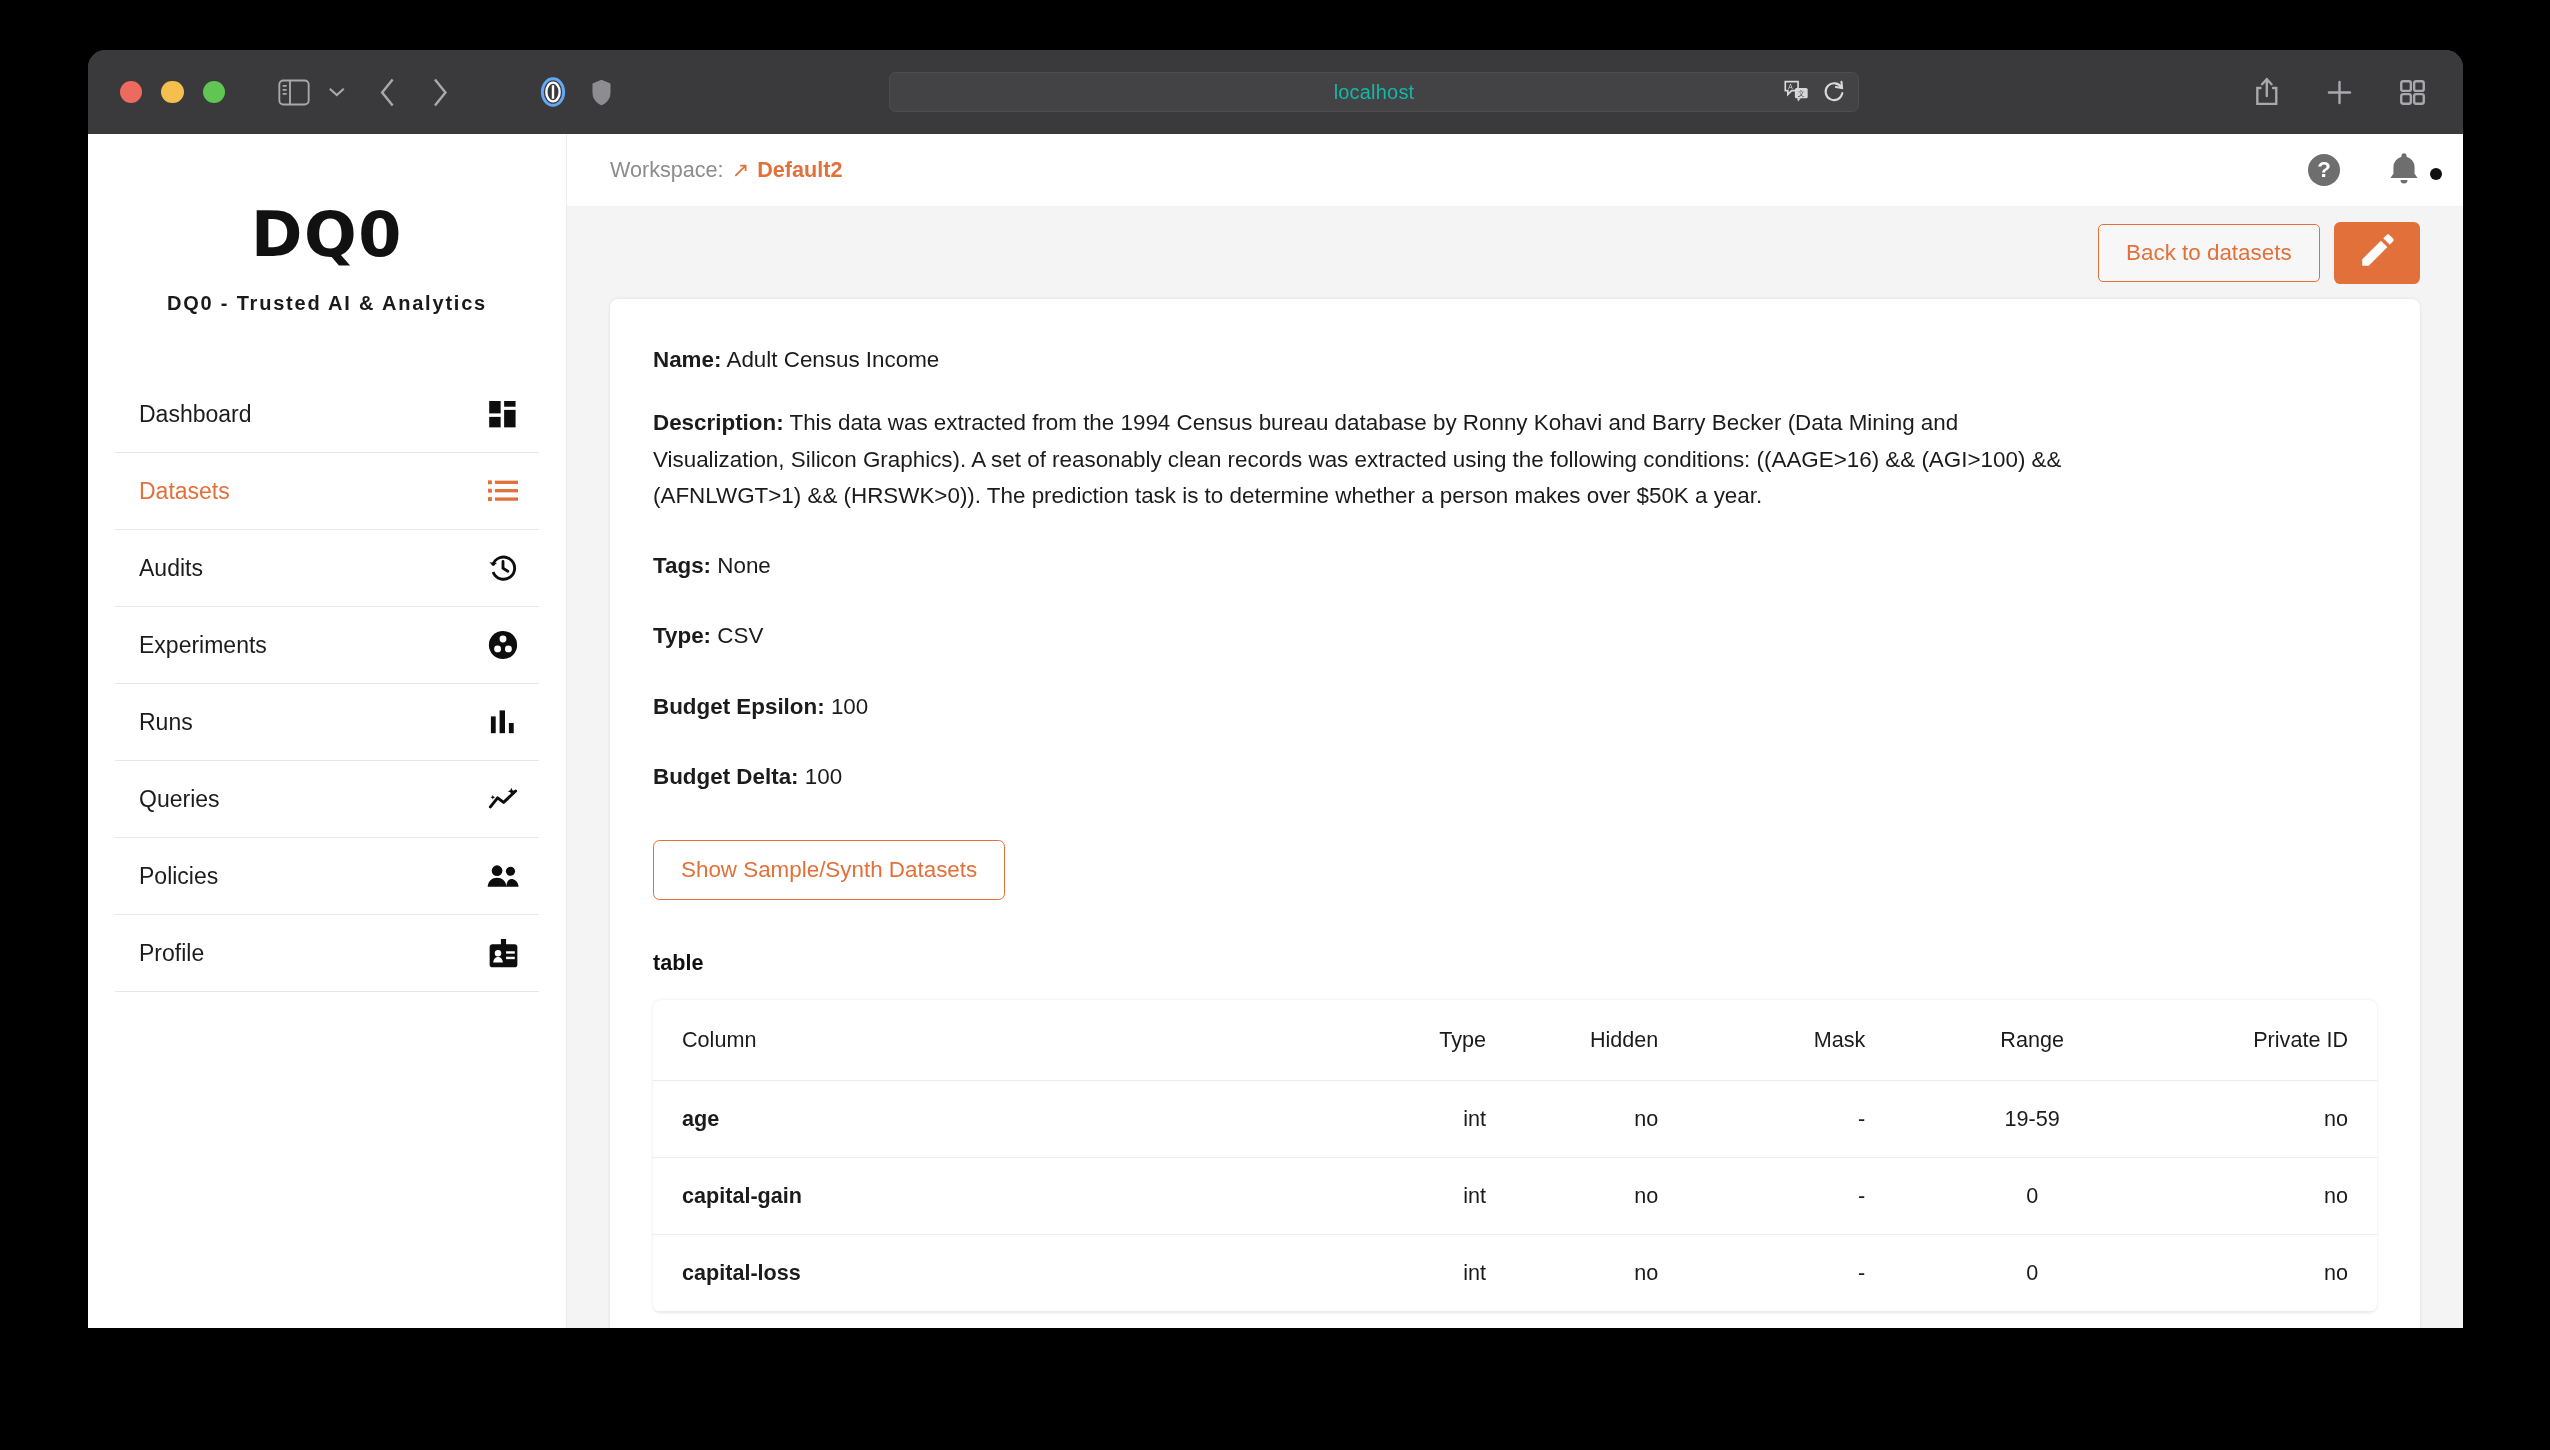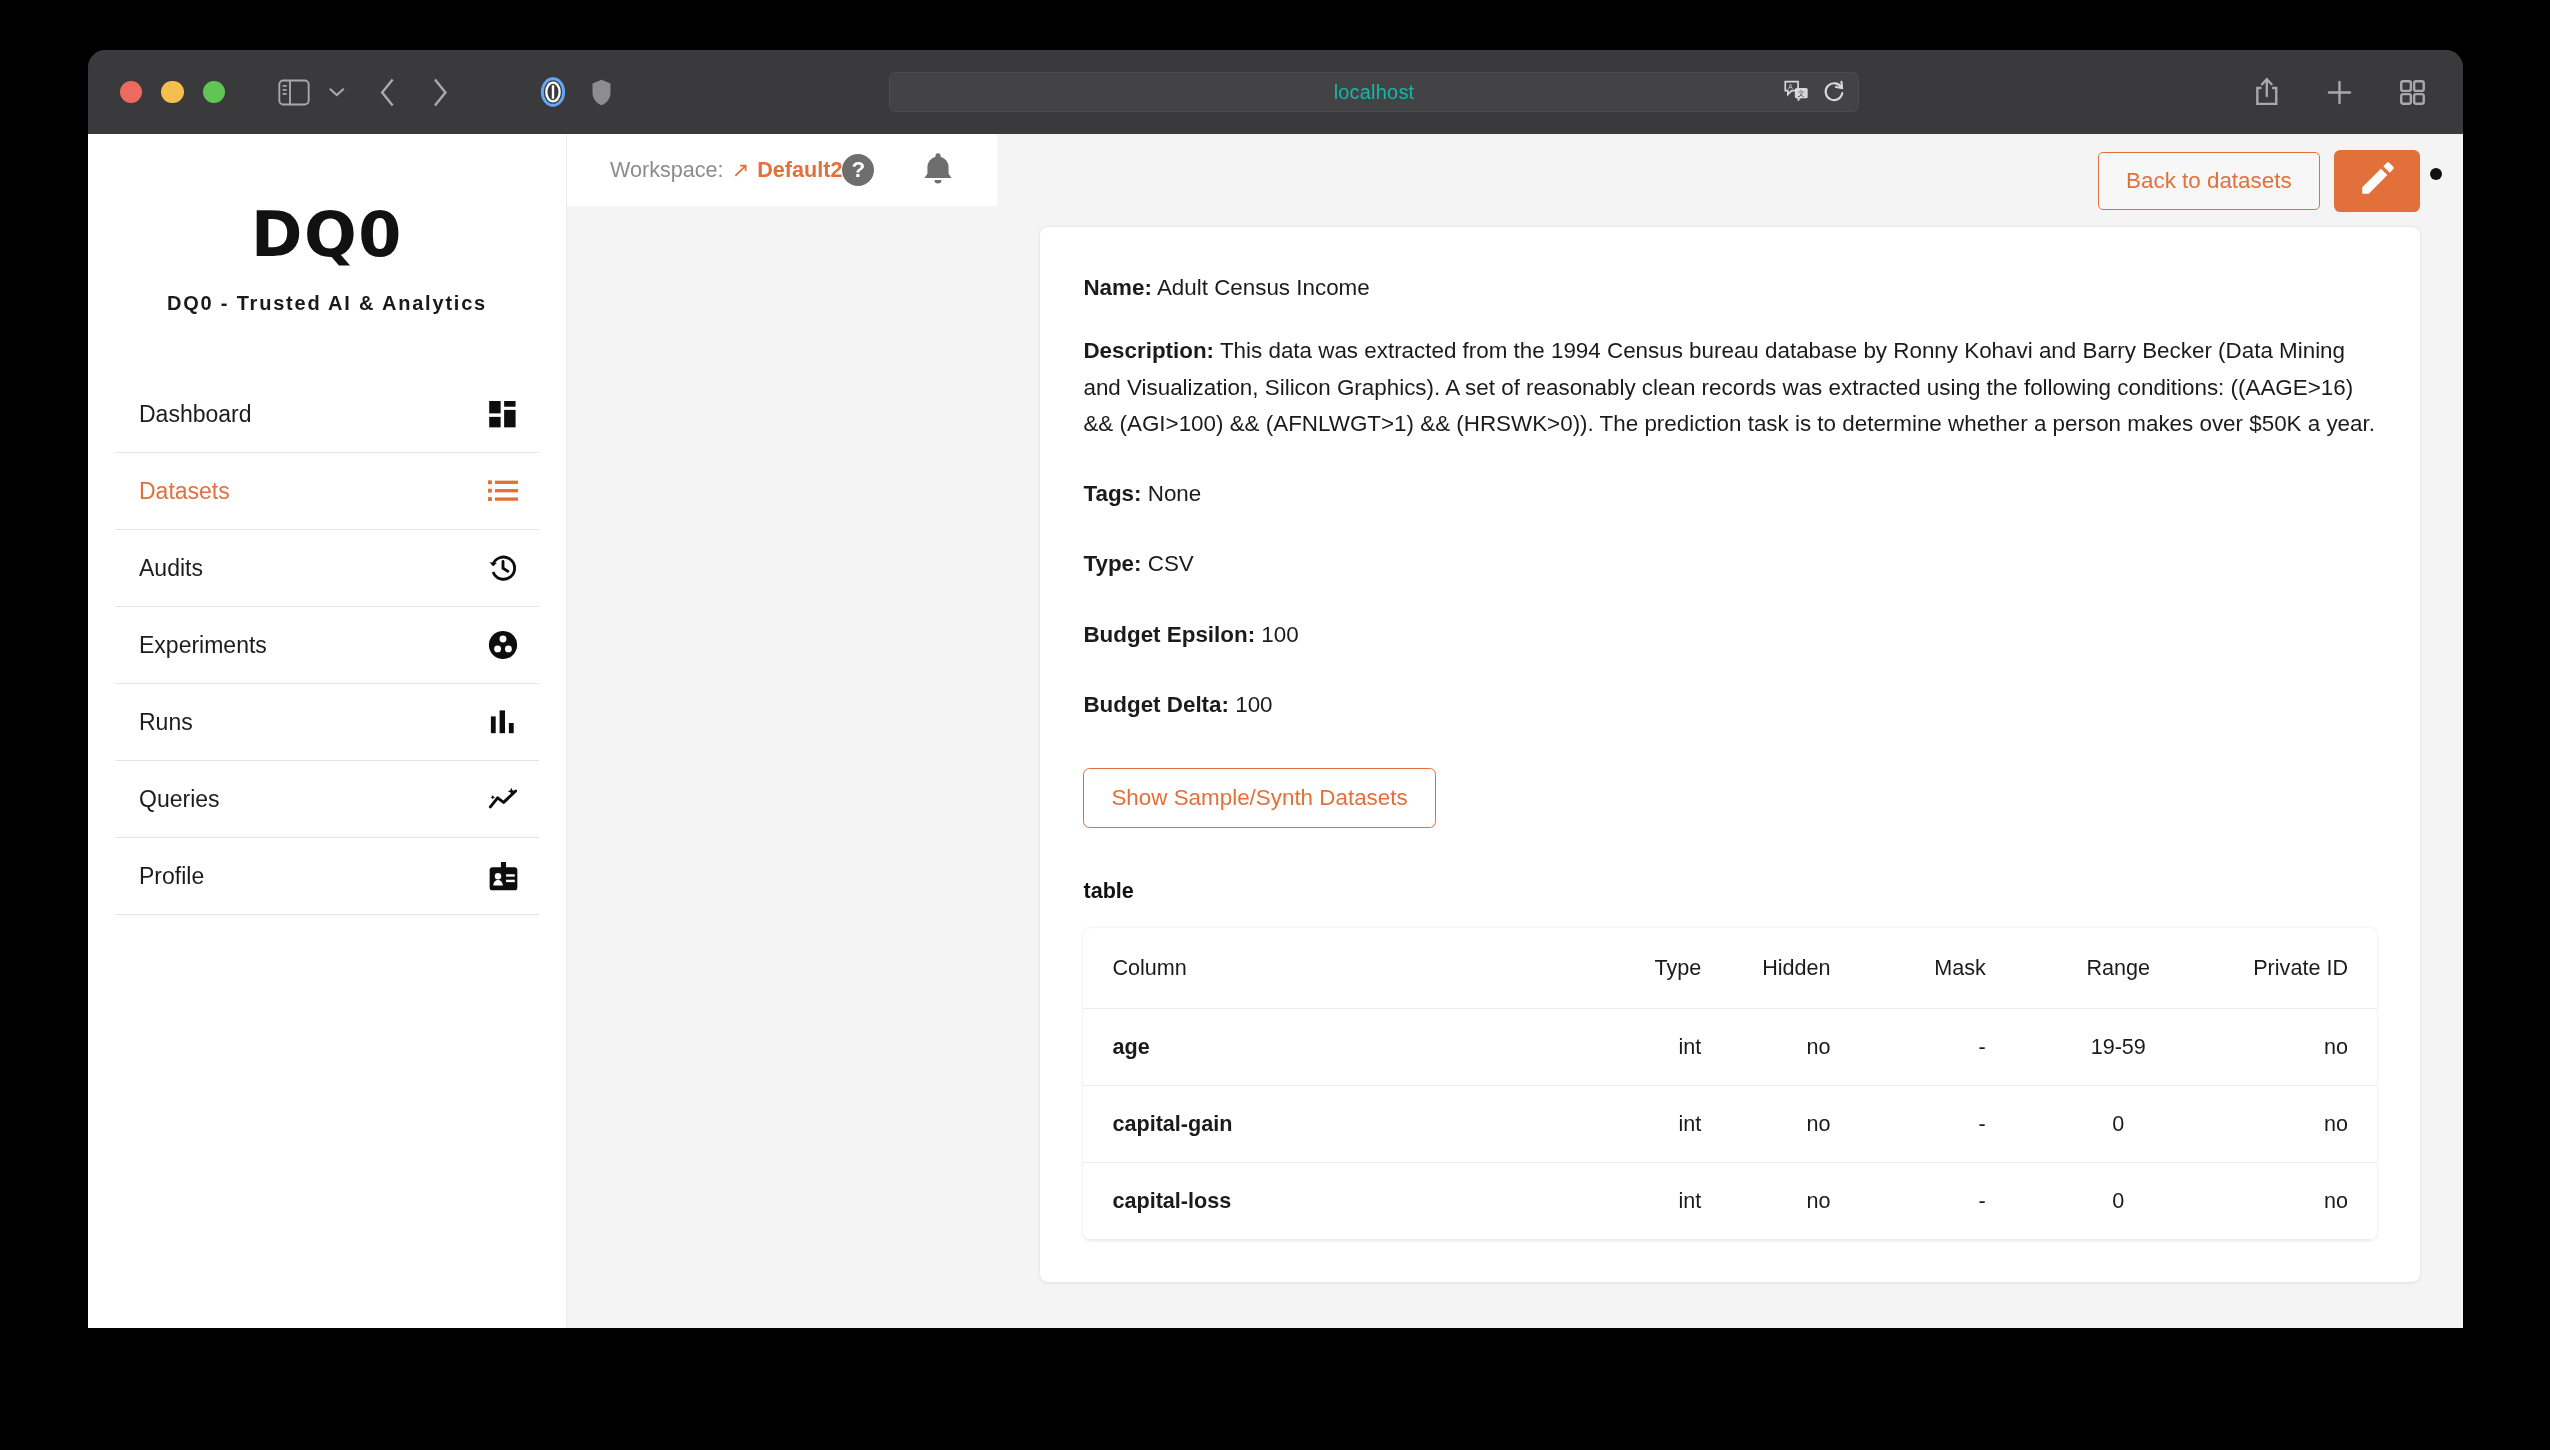--- a/index.html
+++ b/index.html
@@ -126,21 +126,21 @@
   .nav-item:first-child { border-top: 0; }
   .nav-label { font-size: 23px; color: #1c1c1c; }
   .nav-item.active .nav-label { color: #e2703a; }
   .nav-icon { width: 34px; height: 34px; display:flex; align-items:center; justify-content:center; color:#0d0d0d; }
   .nav-item.active .nav-icon { color: #e2703a; }
 
   
   #main {
     flex: 1;
     background: #f4f4f4;
-    display: flex; flex-direction: row;
+    display: flex; flex-direction: column;
     min-width: 0;
   }
   #topbar {
     height: 72px;
     background: #ffffff;
     display: flex; align-items: center;
     padding: 0 43px 0 43px;
     flex: 0 0 72px;
   }
   #breadcrumb { display: flex; align-items: center; gap: 8px; font-size: 21.6px; }
@@ -426,20 +426,31 @@
           <span class="nav-label">Queries</span>
           <span class="nav-icon">
             <svg width="30" height="25.6" viewBox="0 0 20 16" fill="none" stroke="currentColor" stroke-width="2" stroke-linecap="round" stroke-linejoin="round">
               <polyline points="1.6,13.4 6.4,7.4 10.4,10.4 18.4,2.8"></polyline>
               <path d="M15.6 0.6 l.7 1.7 1.7.7 -1.7.7 -.7 1.7 -.7-1.7 -1.7-.7 1.7-.7z" fill="currentColor" stroke="none"></path>
               <path d="M3.2 5.4 l.45 1.1 1.1.45 -1.1.45 -.45 1.1 -.45-1.1 -1.1-.45 1.1-.45z" fill="currentColor" stroke="none"></path>
             </svg>
           </span>
         </div>
 
+        <div class="nav-item">
+          <span class="nav-label">Policies</span>
+          <span class="nav-icon">
+            <svg width="32" height="24" viewBox="0 0 21 15" fill="currentColor">
+              <circle cx="6.6" cy="4" r="3.5"></circle>
+              <circle cx="15.4" cy="4.4" r="3"></circle>
+              <path d="M0.4 14.6 C0.8 10.4 3.4 8.6 6.6 8.6 C9.8 8.6 12.4 10.4 12.8 14.6z"></path>
+              <path d="M12.6 14.6 C12.9 11.2 14.4 9.4 15.8 9.4 C18.2 9.4 20.4 11 20.7 14.6z"></path>
+            </svg>
+          </span>
+        </div>
 
         <div class="nav-item">
           <span class="nav-label">Profile</span>
           <span class="nav-icon">
             <svg width="29" height="29" viewBox="0 0 18 18" fill="currentColor">
               <rect x="7.4" y="0" width="3.2" height="4"></rect>
               <rect x="0.4" y="3.2" width="17.2" height="14.4" rx="1.8"></rect>
               <circle cx="5.6" cy="8.8" r="2" fill="#fff"></circle>
               <path d="M2.6 14.6 C2.9 12.1 4.2 11.2 5.6 11.2 C7 11.2 8.3 12.1 8.6 14.6z" fill="#fff"></path>
               <rect x="10.6" y="7.6" width="5.4" height="1.5" fill="#fff"></rect>

